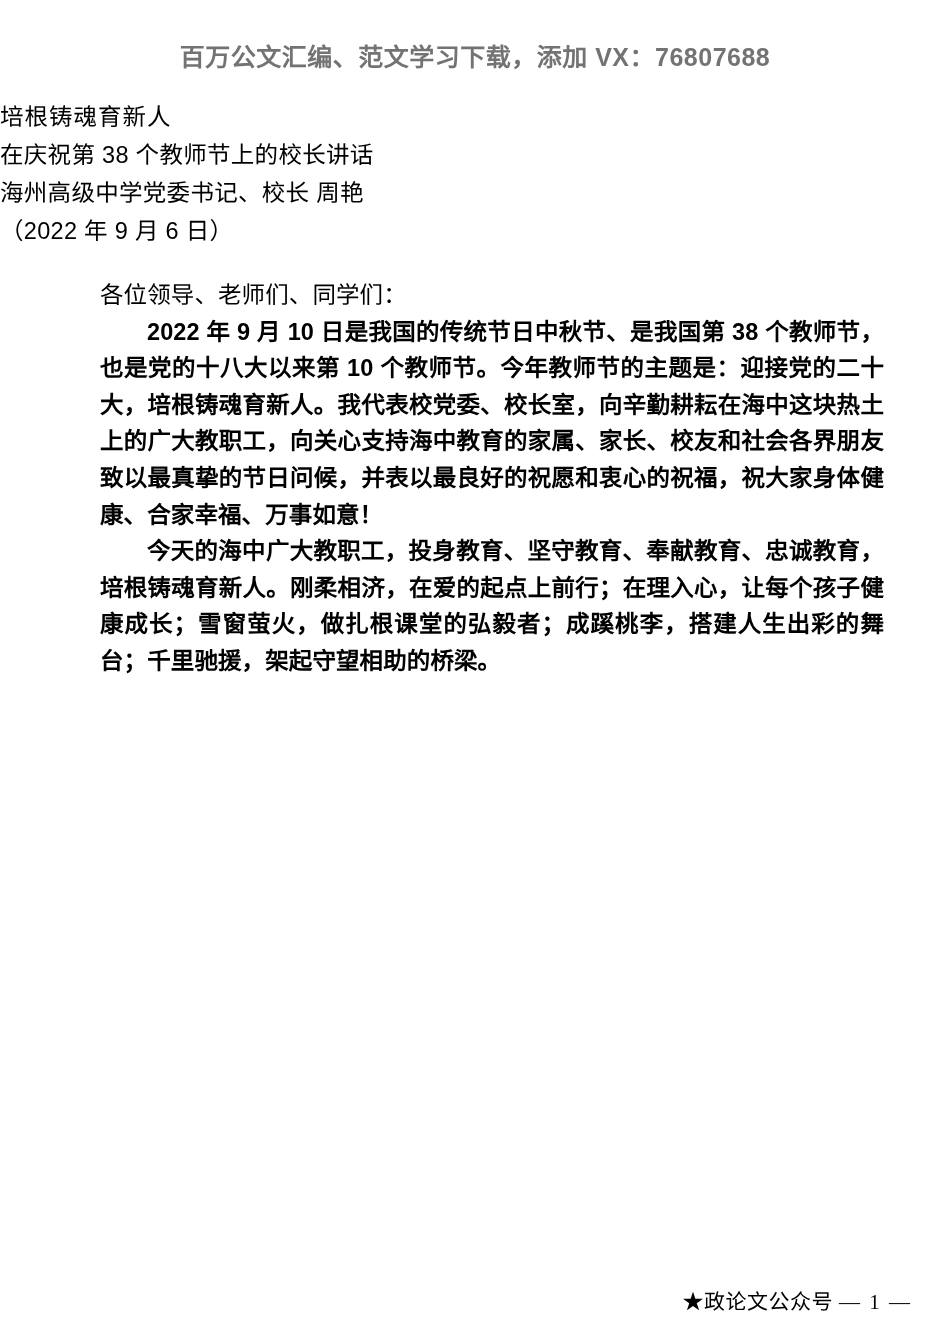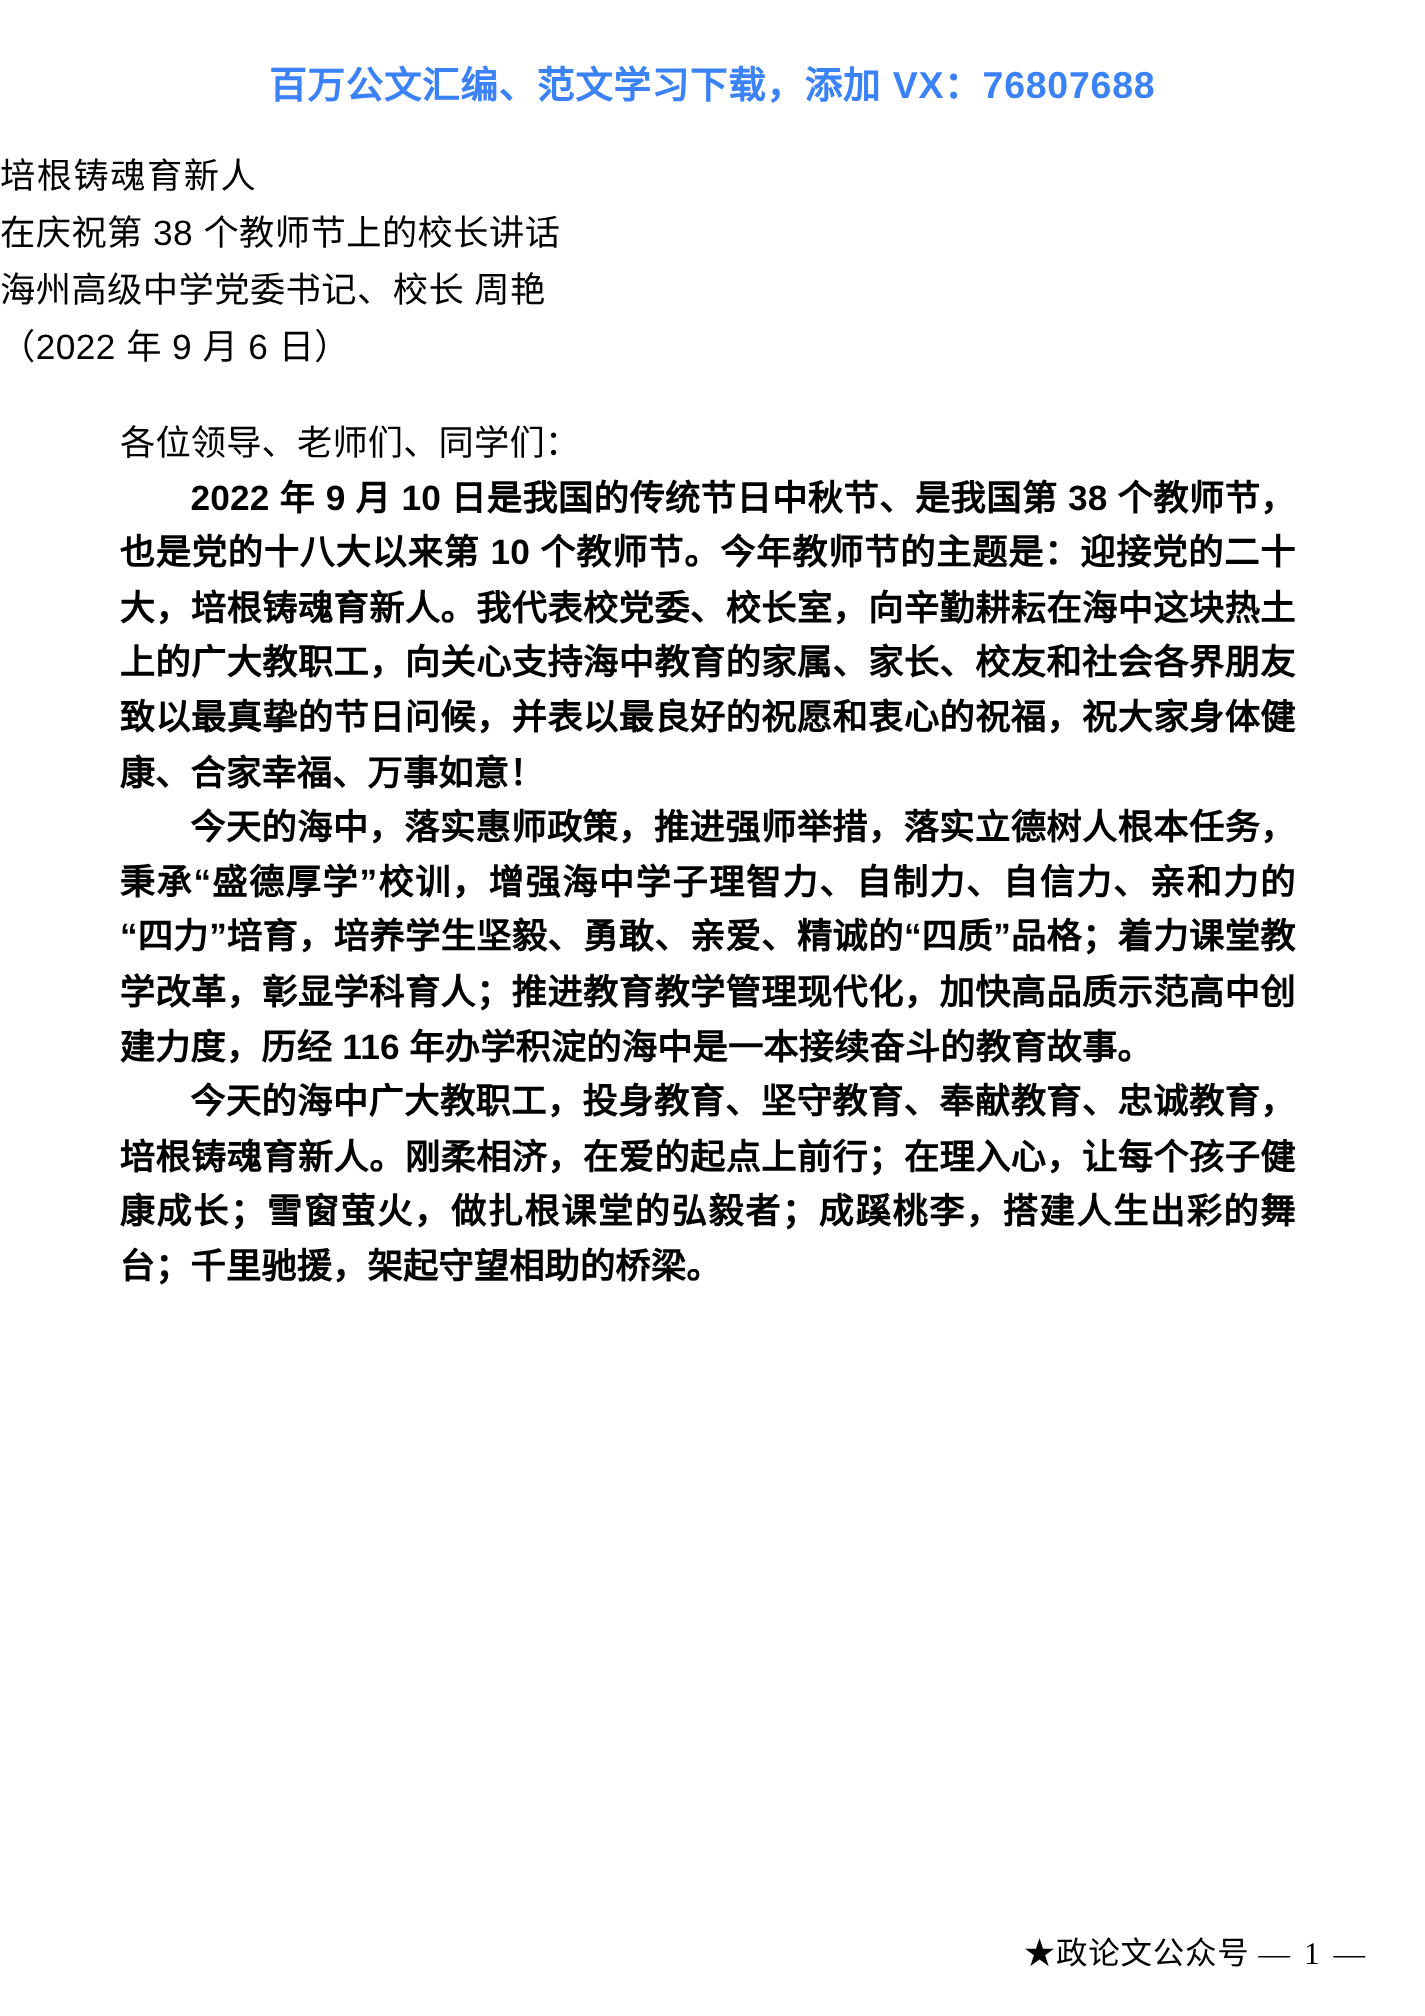--- a/index.html
+++ b/index.html
@@ -57,21 +57,21 @@
   }
 
   .title-line.doc-title {
     letter-spacing: 1px;
   }
 
   
   .doc-body {
     position: absolute;
     top: 277px;
-    left: 80px;
+    left: 100px;
     width: 784px;
   }
 
   .para {
     font-size: 23.5px;
     line-height: 36.6px;
     text-align: justify;
     text-justify: inter-ideograph;
     margin: 0;
     letter-spacing: 0.1px;
@@ -106,33 +106,32 @@
     font-family: "Liberation Serif", "DejaVu Serif", serif;
     letter-spacing: 2px;
     padding-left: 6px;
   }
 </style>
 </head>
 <body>
 
 <div class="page">
 
-  <div class="promo-banner" style="color: #3b82f6;">百万公文汇编、范文学习下载，添加 VX：76807688</div>
+  <div class="promo-banner" style="color: #737373;">百万公文汇编、范文学习下载，添加 VX：76807688</div>
 
   <div class="title-block">
     <div class="title-line doc-title">培根铸魂育新人</div>
     <div class="title-line">在庆祝第 38 个教师节上的校长讲话</div>
     <div class="title-line">海州高级中学党委书记、校长  周艳</div>
     <div class="title-line">（2022 年 9 月 6 日）</div>
   </div>
 
   <div class="doc-body">
     <p class="para">各位领导、老师们、同学们：</p>
     <p class="para indent">2022 年 9 月 10 日是我国的传统节日中秋节、是我国第 38 个教师节，也是党的十八大以来第 10 个教师节。今年教师节的主题是：迎接党的二十大，培根铸魂育新人。我代表校党委、校长室，向辛勤耕耘在海中这块热土上的广大教职工，向关心支持海中教育的家属、家长、校友和社会各界朋友致以最真挚的节日问候，并表以最良好的祝愿和衷心的祝福，祝大家身体健康、合家幸福、万事如意！</p>
-    <p class="para indent">今天的海中，落实惠师政策，推进强师举措，落实立德树人根本任务，秉承“盛德厚学”校训，增强海中学子理智力、自制力、自信力、亲和力的“四力”培育，培养学生坚毅、勇敢、亲爱、精诚的“四质”品格；着力课堂教学改革，彰显学科育人；推进教育教学管理现代化，加快高品质示范高中创建力度，历经 116 年办学积淀的海中是一本接续奋斗的教育故事。</p>
     <p class="para indent">今天的海中广大教职工，投身教育、坚守教育、奉献教育、忠诚教育，培根铸魂育新人。刚柔相济，在爱的起点上前行；在理入心，让每个孩子健康成长；雪窗萤火，做扎根课堂的弘毅者；成蹊桃李，搭建人生出彩的舞台；千里驰援，架起守望相助的桥梁。</p>
   </div>
 
   <div class="footer">
     <span class="footer-mark">★政论文公众号</span><span class="page-number">— 1 —</span>
   </div>
 
 </div>
 
 </body></html>

